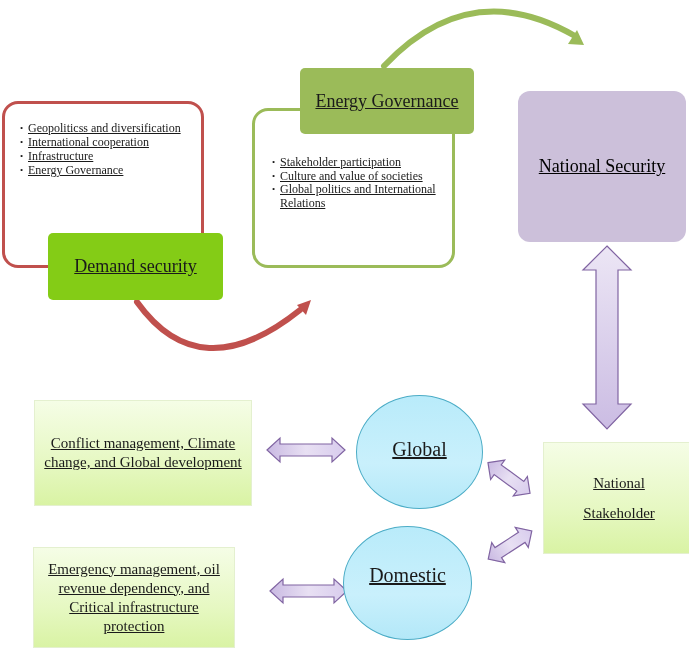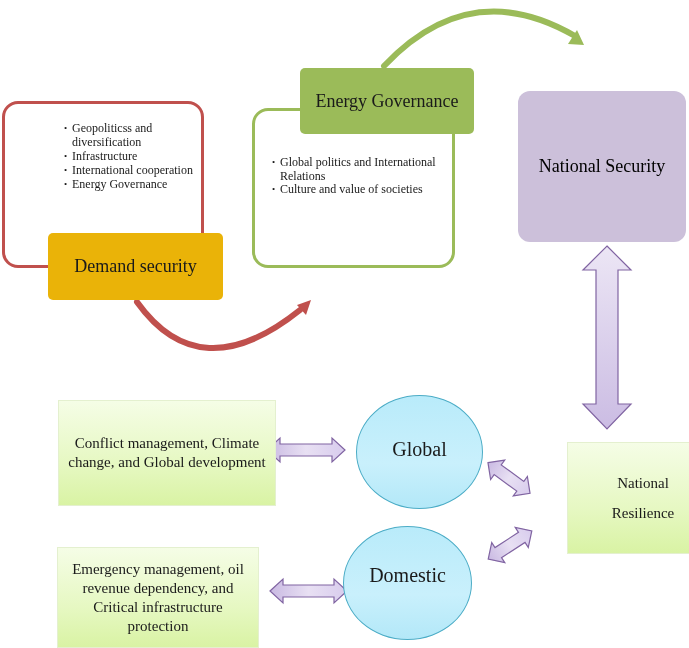--- a/index.html
+++ b/index.html
@@ -1,28 +1,28 @@
 <!DOCTYPE html>
 <html><head>
 <meta charset="utf-8">
 <style>
   html, body { margin: 0; padding: 0; background: #ffffff; }
   body { width: 689px; height: 648px; position: relative; overflow: hidden;
          font-family: "Liberation Serif", "DejaVu Serif", serif; color: #1a1a1a; }
   svg.bg { position: absolute; left: 0; top: 0; }
-  .abs { position: absolute; box-sizing: border-box; }
+  .abs { position: absolute; box-sizing: border-box; text-decoration: underline; }
 
   
   .ds-outline { left: 2px; top: 101px; width: 202px; height: 167px;
                 border: 3px solid #c0504d; border-radius: 16px; background: #fff; }
   .ds-list { left: 20px; top: 121px; width: 180px; font-size: 12px; line-height: 14px;
              list-style: none; margin: 0; padding: 0; }
-  .ds-list li { position: relative; padding-left: 8px; margin-left: 44px; }
+  .ds-list li { position: relative; padding-left: 8px; }
   .ds-list li::before { content: "\2022"; position: absolute; left: 0; top: 0; font-size: 9px; }
-  .ds-title { left: 48px; top: 233px; width: 175px; height: 67px; background: #eab308;
+  .ds-title { left: 48px; top: 233px; width: 175px; height: 67px; background: #84cc16;
               border-radius: 5px; display: flex; align-items: center; justify-content: center;
               font-size: 18px; color: #1a1a1a; }
 
   
   .eg-outline { left: 252px; top: 108px; width: 203px; height: 160px;
                 border: 3px solid #9bbb59; border-radius: 16px; background: #fff; }
   .eg-title { left: 300px; top: 68px; width: 174px; height: 66px; background: #9bbb59;
               border-radius: 5px; display: flex; align-items: center; justify-content: center;
               font-size: 18px; color: #1a1a1a; }
   .eg-list { left: 272px; top: 156px; width: 180px; font-size: 12px; line-height: 13.5px;
@@ -31,21 +31,21 @@
   .eg-list li::before { content: "\2022"; position: absolute; left: 0; top: 0; font-size: 9px; }
 
   
   .ns { left: 518px; top: 91px; width: 168px; height: 151px; background: #ccc0da;
         border-radius: 12px; display: flex; align-items: center; justify-content: center;
         font-size: 18px; color: #000000; }
 
   
   .gbox { background: linear-gradient(to bottom, #f5fde6 0%, #e6f8c2 60%, #d9f3a4 100%);
           border: 1px solid #e4f0cf; display: flex; align-items: center; justify-content: center;
-          text-align: center; font-size: 15px; line-height: 19px; color: #1a1a1a; margin-left: 24px; }
+          text-align: center; font-size: 15px; line-height: 19px; color: #1a1a1a; }
   .gb1 { left: 34px; top: 400px; width: 218px; height: 106px; padding: 0 6px; }
   .gb2 { left: 33px; top: 547px; width: 202px; height: 101px; padding: 0 6px; }
   .nr  { left: 543px; top: 442px; width: 152px; height: 112px; flex-direction: column; line-height: 30px; }
 
   
   .circle { border-radius: 50%; border: 1.5px solid #4bacc6;
             background: linear-gradient(to bottom, #b9ebfa 0%, #c9f0fc 60%, #b3e8f8 100%);
             display: flex; align-items: center; justify-content: center; font-size: 20px; color: #1a1a1a; }
   .c-global { left: 356px; top: 395px; width: 127px; height: 114px; padding-bottom: 6px; }
   .c-domestic { left: 343px; top: 526px; width: 129px; height: 114px; padding-bottom: 16px; }
@@ -83,35 +83,36 @@
   </g>
 
   <g transform="translate(510,545) rotate(-33)">
     <polygon points="-26,0 -14,-12 -14,-6 14,-6 14,-12 26,0 14,12 14,6 -14,6 -14,12" fill="url(#purpH)" stroke="#8064a2" stroke-width="1.2"></polygon>
   </g>
 </svg>
 
 <div class="abs ds-outline"></div>
 <ul class="abs ds-list">
   <li>Geopoliticss and diversification</li>
+  <li>International cooperation</li>
   <li>Infrastructure</li>
-  <li>International cooperation</li>
   <li>Energy Governance</li>
 </ul>
 <div class="abs ds-title">
   <span>Demand security</span>
 </div>
 
 <div class="abs eg-outline"></div>
 <div class="abs eg-title">
   <span>Energy Governance</span>
 </div>
 <ul class="abs eg-list">
+  <li>Stakeholder participation</li>
+  <li>Culture and value of societies</li>
   <li>Global politics and International Relations</li>
-  <li>Culture and value of societies</li>
 </ul>
 
 <div class="abs ns">
   <span>National Security</span>
 </div>
 
 <div class="abs gbox gb1">
   <span>Conflict management, Climate change, and Global development</span>
 </div>
 <div class="abs gbox gb2">
@@ -120,14 +121,14 @@
 
 <div class="abs circle c-global">
   <span>Global</span>
 </div>
 <div class="abs circle c-domestic">
   <span>Domestic</span>
 </div>
 
 <div class="abs gbox nr">
   <span>National</span>
-  <span>Resilience</span>
+  <span>Stakeholder</span>
 </div>
 
 </body></html>

